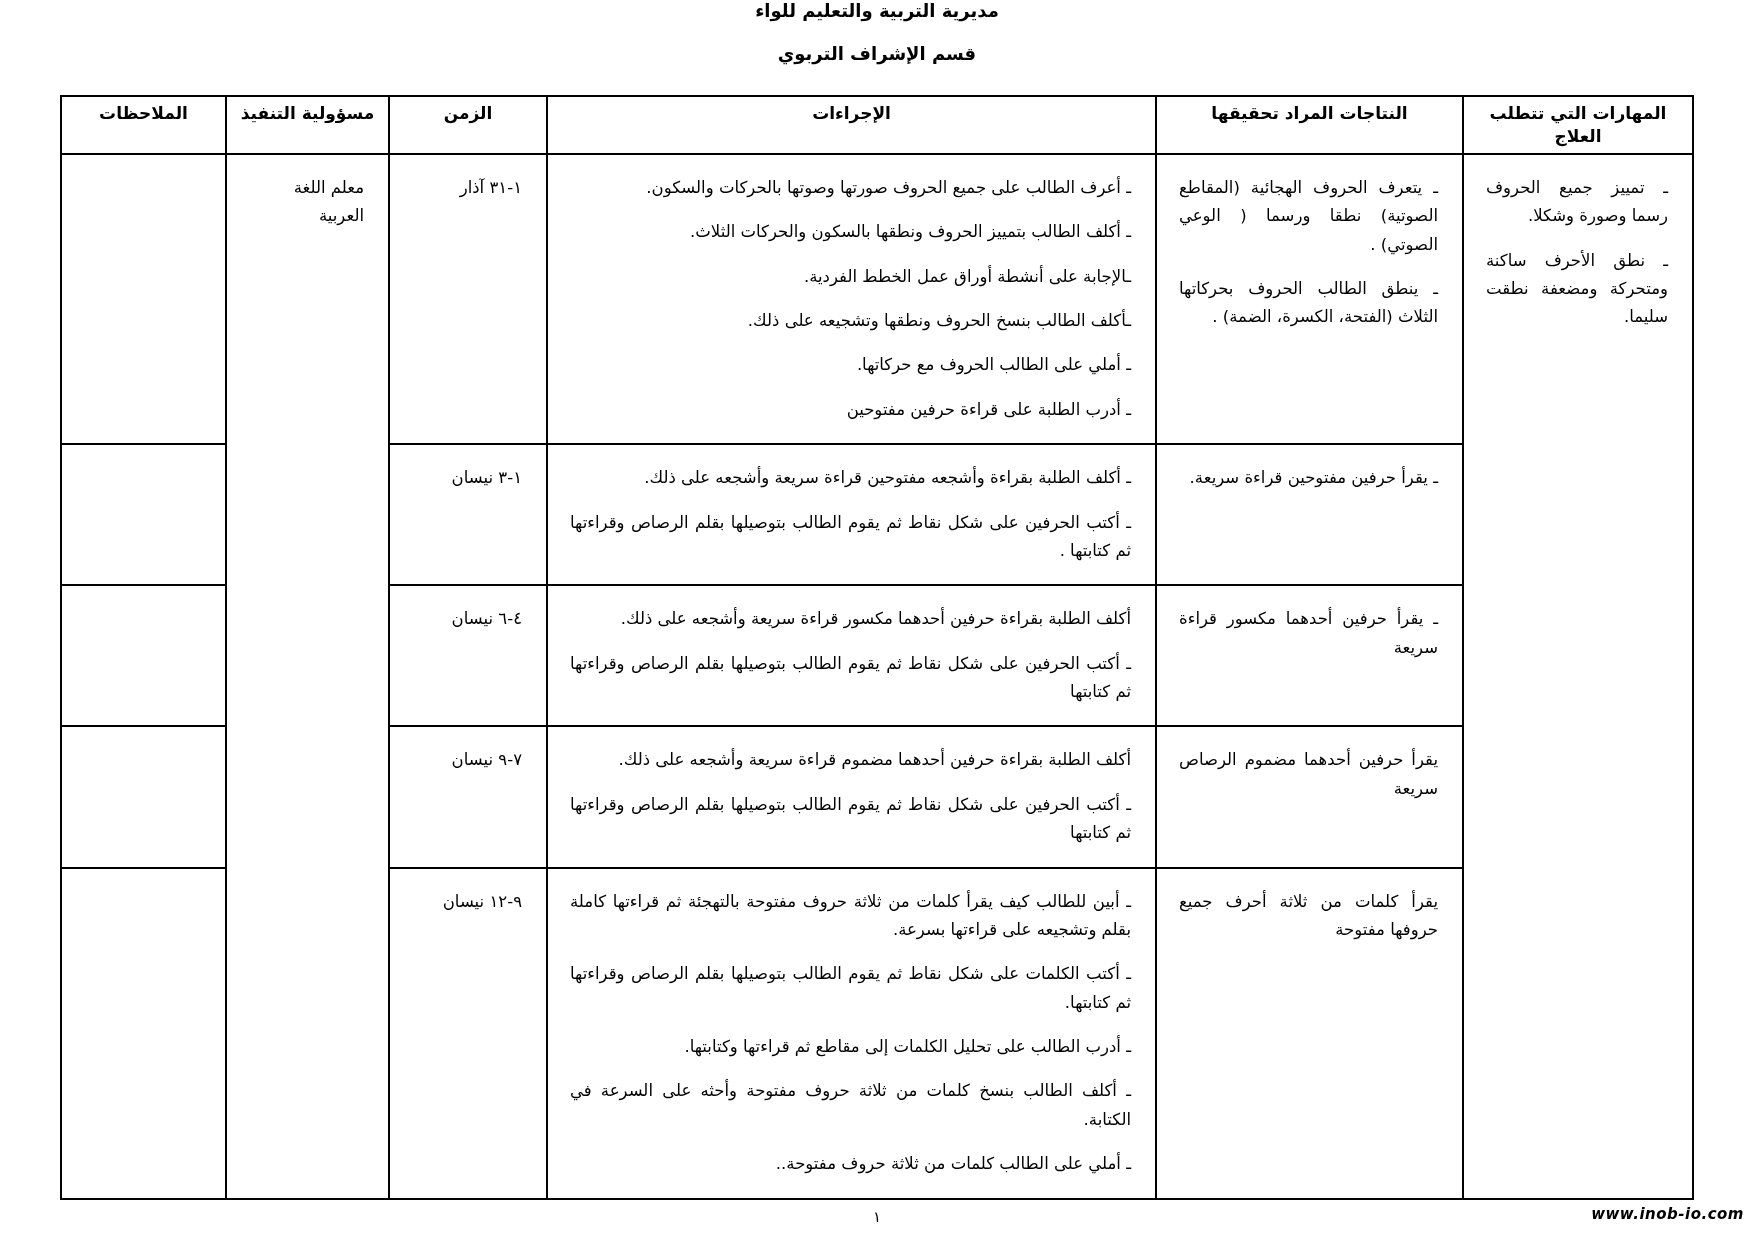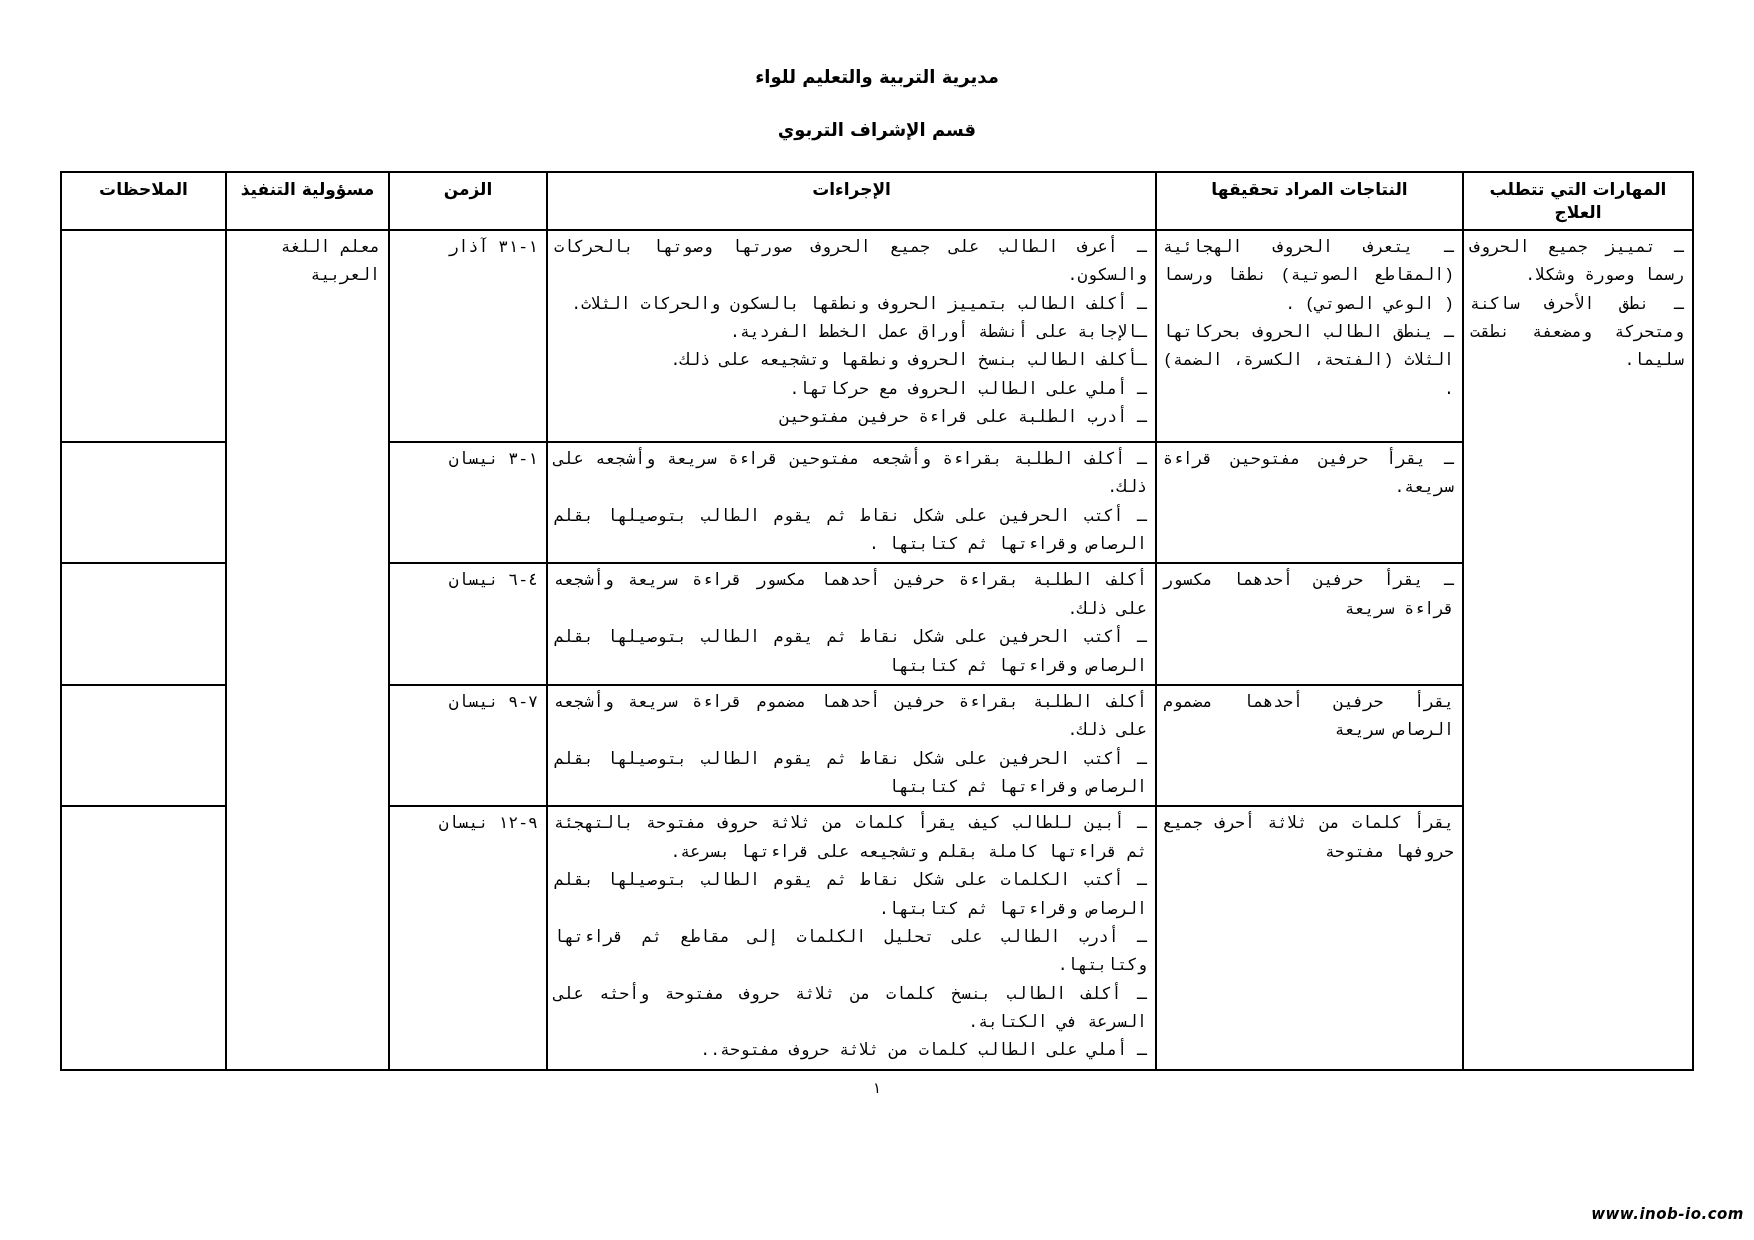--- a/index.html
+++ b/index.html
@@ -18,22 +18,22 @@
     direction: rtl;
     overflow: hidden;
   }
   .doc-title {
     text-align: center;
     font-weight: bold;
     font-size: 18px;
     line-height: 1.25;
     margin: 0;
   }
-  .doc-title.t1 { padding-top: 66px; }
-  .doc-title.t2 { margin-top: 30px; }
+  .doc-title.t1 { }
+  .doc-title.t2 { margin-top: 20px; }
   .doc-title.t3 { margin-top: 26px; }
 
   table.plan {
     border-collapse: collapse;
     table-layout: fixed;
     width: 1632px;
     margin: 30px auto 0 auto;
     border: 2px solid #000;
   }
   table.plan th, table.plan td {
@@ -47,23 +47,22 @@
     line-height: 1.35;
     padding: 5px 4px;
     height: 50px;
     vertical-align: top;
   }
   table.plan td {
     font-size: 16.5px;
     line-height: 1.72;
   }
   .cell-para {
-    margin: 0;
+    margin: 16px;
     text-align: justify;
-    font-family: Liberation Mono, monospace;
   }
   td.time-cell, td.resp-cell {
     text-align: right;
   }
   td.time-cell .cell-para, td.resp-cell .cell-para {
     text-align: right;
   }
   td.notes-cell { background: #fff; }
 
   .page-number {

